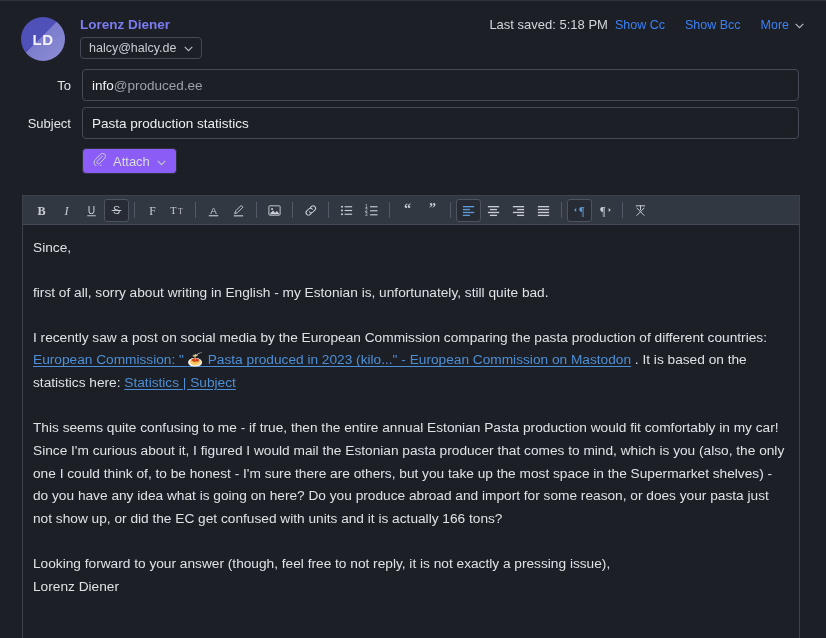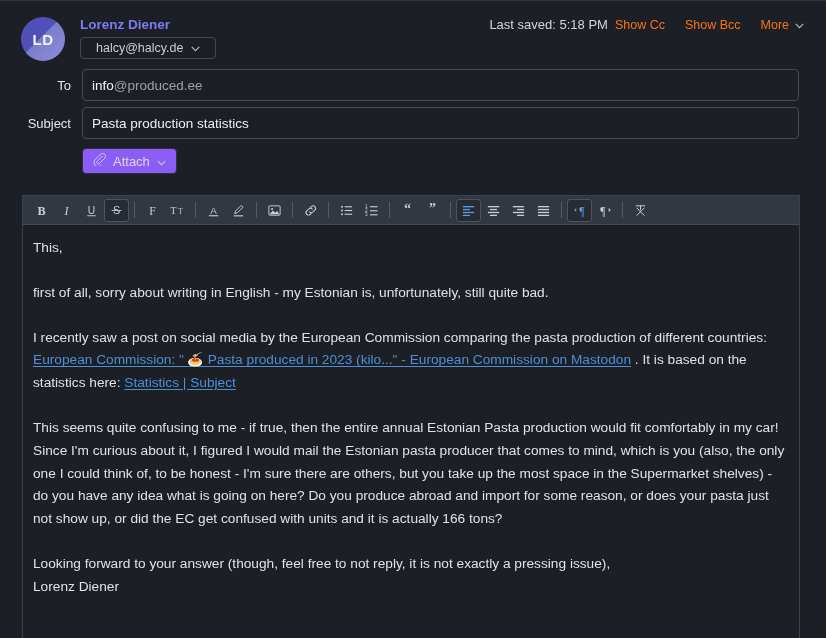--- a/index.html
+++ b/index.html
@@ -59,21 +59,21 @@
     font-weight: 700;
     line-height: 16px;
     cursor: pointer;
   }
   .identity-select {
     display: inline-flex;
     align-items: center;
     gap: 7px;
     border: 1px solid #444a55;
     border-radius: 4px;
-    padding: 3px 15px;
+    padding: 3px 8px;
     font-size: 12.5px;
     color: #c9ccd1;
     background: transparent;
     cursor: pointer;
     width: max-content;
   }
   .hdr-right {
     margin-left: auto;
     display: flex;
     flex-direction: row;
@@ -84,21 +84,21 @@
   .last-saved {
     font-size: 13px;
     color: #d3d6da;
     white-space: nowrap;
   }
   .hdr-actions {
     display: flex;
     align-items: center;
     gap: 20px;
     font-size: 12.5px;
-    color: #f97316;
+    color: #3b82f6;
   }
   .hdr-actions .act { cursor: pointer; white-space: nowrap; }
   .hdr-actions .act.with-caret {
     display: inline-flex;
     align-items: center;
     gap: 6px;
   }
 
   
   .field-row {
@@ -465,20 +465,20 @@
       <div class="tb-sep"></div>
 
       <div class="tb-btn">
         <svg width="15" height="15" viewBox="0 0 16 16">
           <path d="M3.5 3h9M8 3v4.2M4.2 13.2l7.6-7.8M11.8 13.2 4.2 5.4" fill="none" stroke="#c9ced4" stroke-width="1.05" stroke-linecap="round"></path>
         </svg>
       </div>
     </div>
 
     <div class="body-area">
-      <p>This,</p>
+      <p>Since,</p>
       <p>first of all, sorry about writing in English - my Estonian is, unfortunately, still quite bad.</p>
       <p><span>I recently saw a post on social media by the European Commission comparing the pasta production of different countries: </span><a><span>European Commission: " </span><span class="emoji">🍝</span><span> Pasta produced in 2023 (kilo..." - European Commission on Mastodon</span></a><span> . It is based on the statistics here: </span><a>Statistics | Subject</a></p>
       <p>This seems quite confusing to me - if true, then the entire annual Estonian Pasta production would fit comfortably in my car! Since I'm curious about it, I figured I would mail the Estonian pasta producer that comes to mind, which is you (also, the only one I could think of, to be honest - I'm sure there are others, but you take up the most space in the Supermarket shelves) - do you have any idea what is going on here? Do you produce abroad and import for some reason, or does your pasta just not show up, or did the EC get confused with units and it is actually 166 tons?</p>
       <p><span>Looking forward to your answer (though, feel free to not reply, it is not exactly a pressing issue),</span><br><span>Lorenz Diener</span></p>
     </div>
   </div>
 </div>
 
 </body></html>

